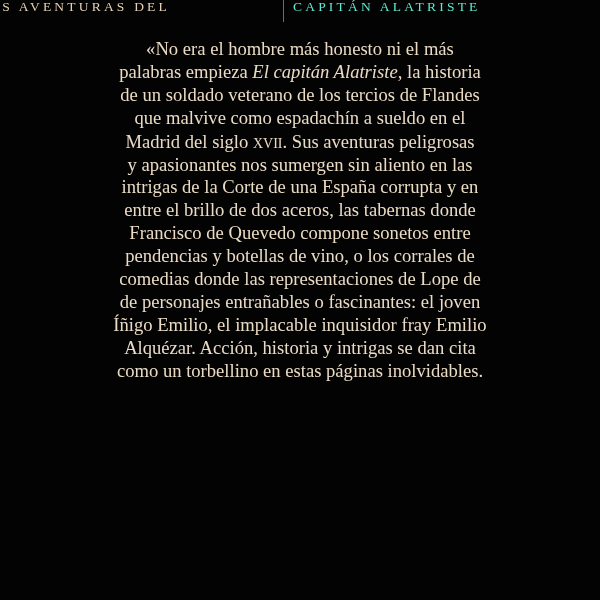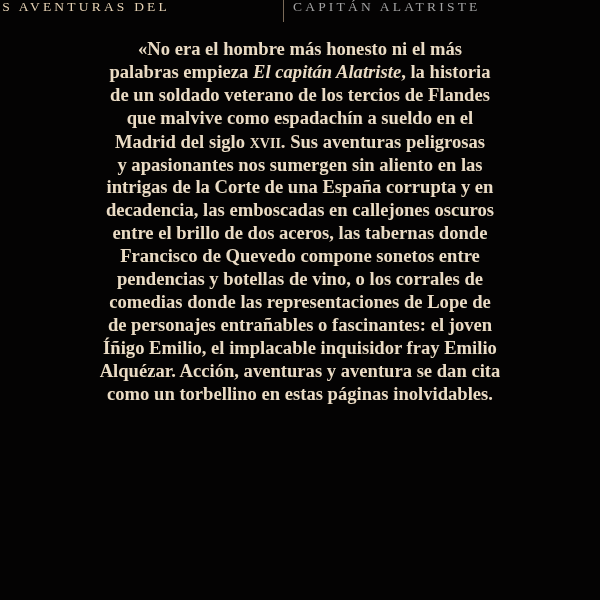--- a/index.html
+++ b/index.html
@@ -42,38 +42,37 @@
       height: 22px;
       background: #7a6a58;
     }
     .series-right {
       position: absolute;
       top: -1px;
       left: 293px;
       font-size: 13.5px;
       letter-spacing: 3.2px;
       text-transform: uppercase;
-      color: #a3a3a3;
+      color: #5eead4;
       white-space: nowrap;
       line-height: 16px;
     }
     .blurb {
       position: absolute;
       top: 38px;
       left: 50px;
       width: 500px;
       text-align: center;
       font-size: 18.6px;
       line-height: 22.9px;
       color: #eadbc4;
     }
     .blurb .line {
       display: block;
       white-space: nowrap;
-      font-weight: bold;
     }
     .blurb em {
       font-style: italic;
     }
     .smallcaps {
       font-variant: small-caps;
       font-size: 20px;
     }
   </style>
 </head>
@@ -86,22 +85,21 @@
 </div>
 
 <div class="blurb">
   <span class="line">«No era el hombre más honesto ni el más</span>
   <span class="line"><span>palabras empieza </span><em>El capitán Alatriste</em><span>, la historia</span></span>
   <span class="line">de un soldado veterano de los tercios de Flandes</span>
   <span class="line">que malvive como espadachín a sueldo en el</span>
   <span class="line"><span>Madrid del siglo </span><span class="smallcaps">xvii</span><span>. Sus aventuras peligrosas</span></span>
   <span class="line">y apasionantes nos sumergen sin aliento en las</span>
   <span class="line">intrigas de la Corte de una España corrupta y en</span>
-  <span class="line">decadencia, las emboscadas en callejones oscuros</span>
   <span class="line">entre el brillo de dos aceros, las tabernas donde</span>
   <span class="line">Francisco de Quevedo compone sonetos entre</span>
   <span class="line">pendencias y botellas de vino, o los corrales de</span>
   <span class="line">comedias donde las representaciones de Lope de</span>
   <span class="line">de personajes entrañables o fascinantes: el joven</span>
   <span class="line">Íñigo Emilio, el implacable inquisidor fray Emilio</span>
-  <span class="line">Alquézar. Acción, aventuras y aventura se dan cita</span>
+  <span class="line">Alquézar. Acción, historia y intrigas se dan cita</span>
   <span class="line">como un torbellino en estas páginas inolvidables.</span>
 </div>
 
 </body></html>

